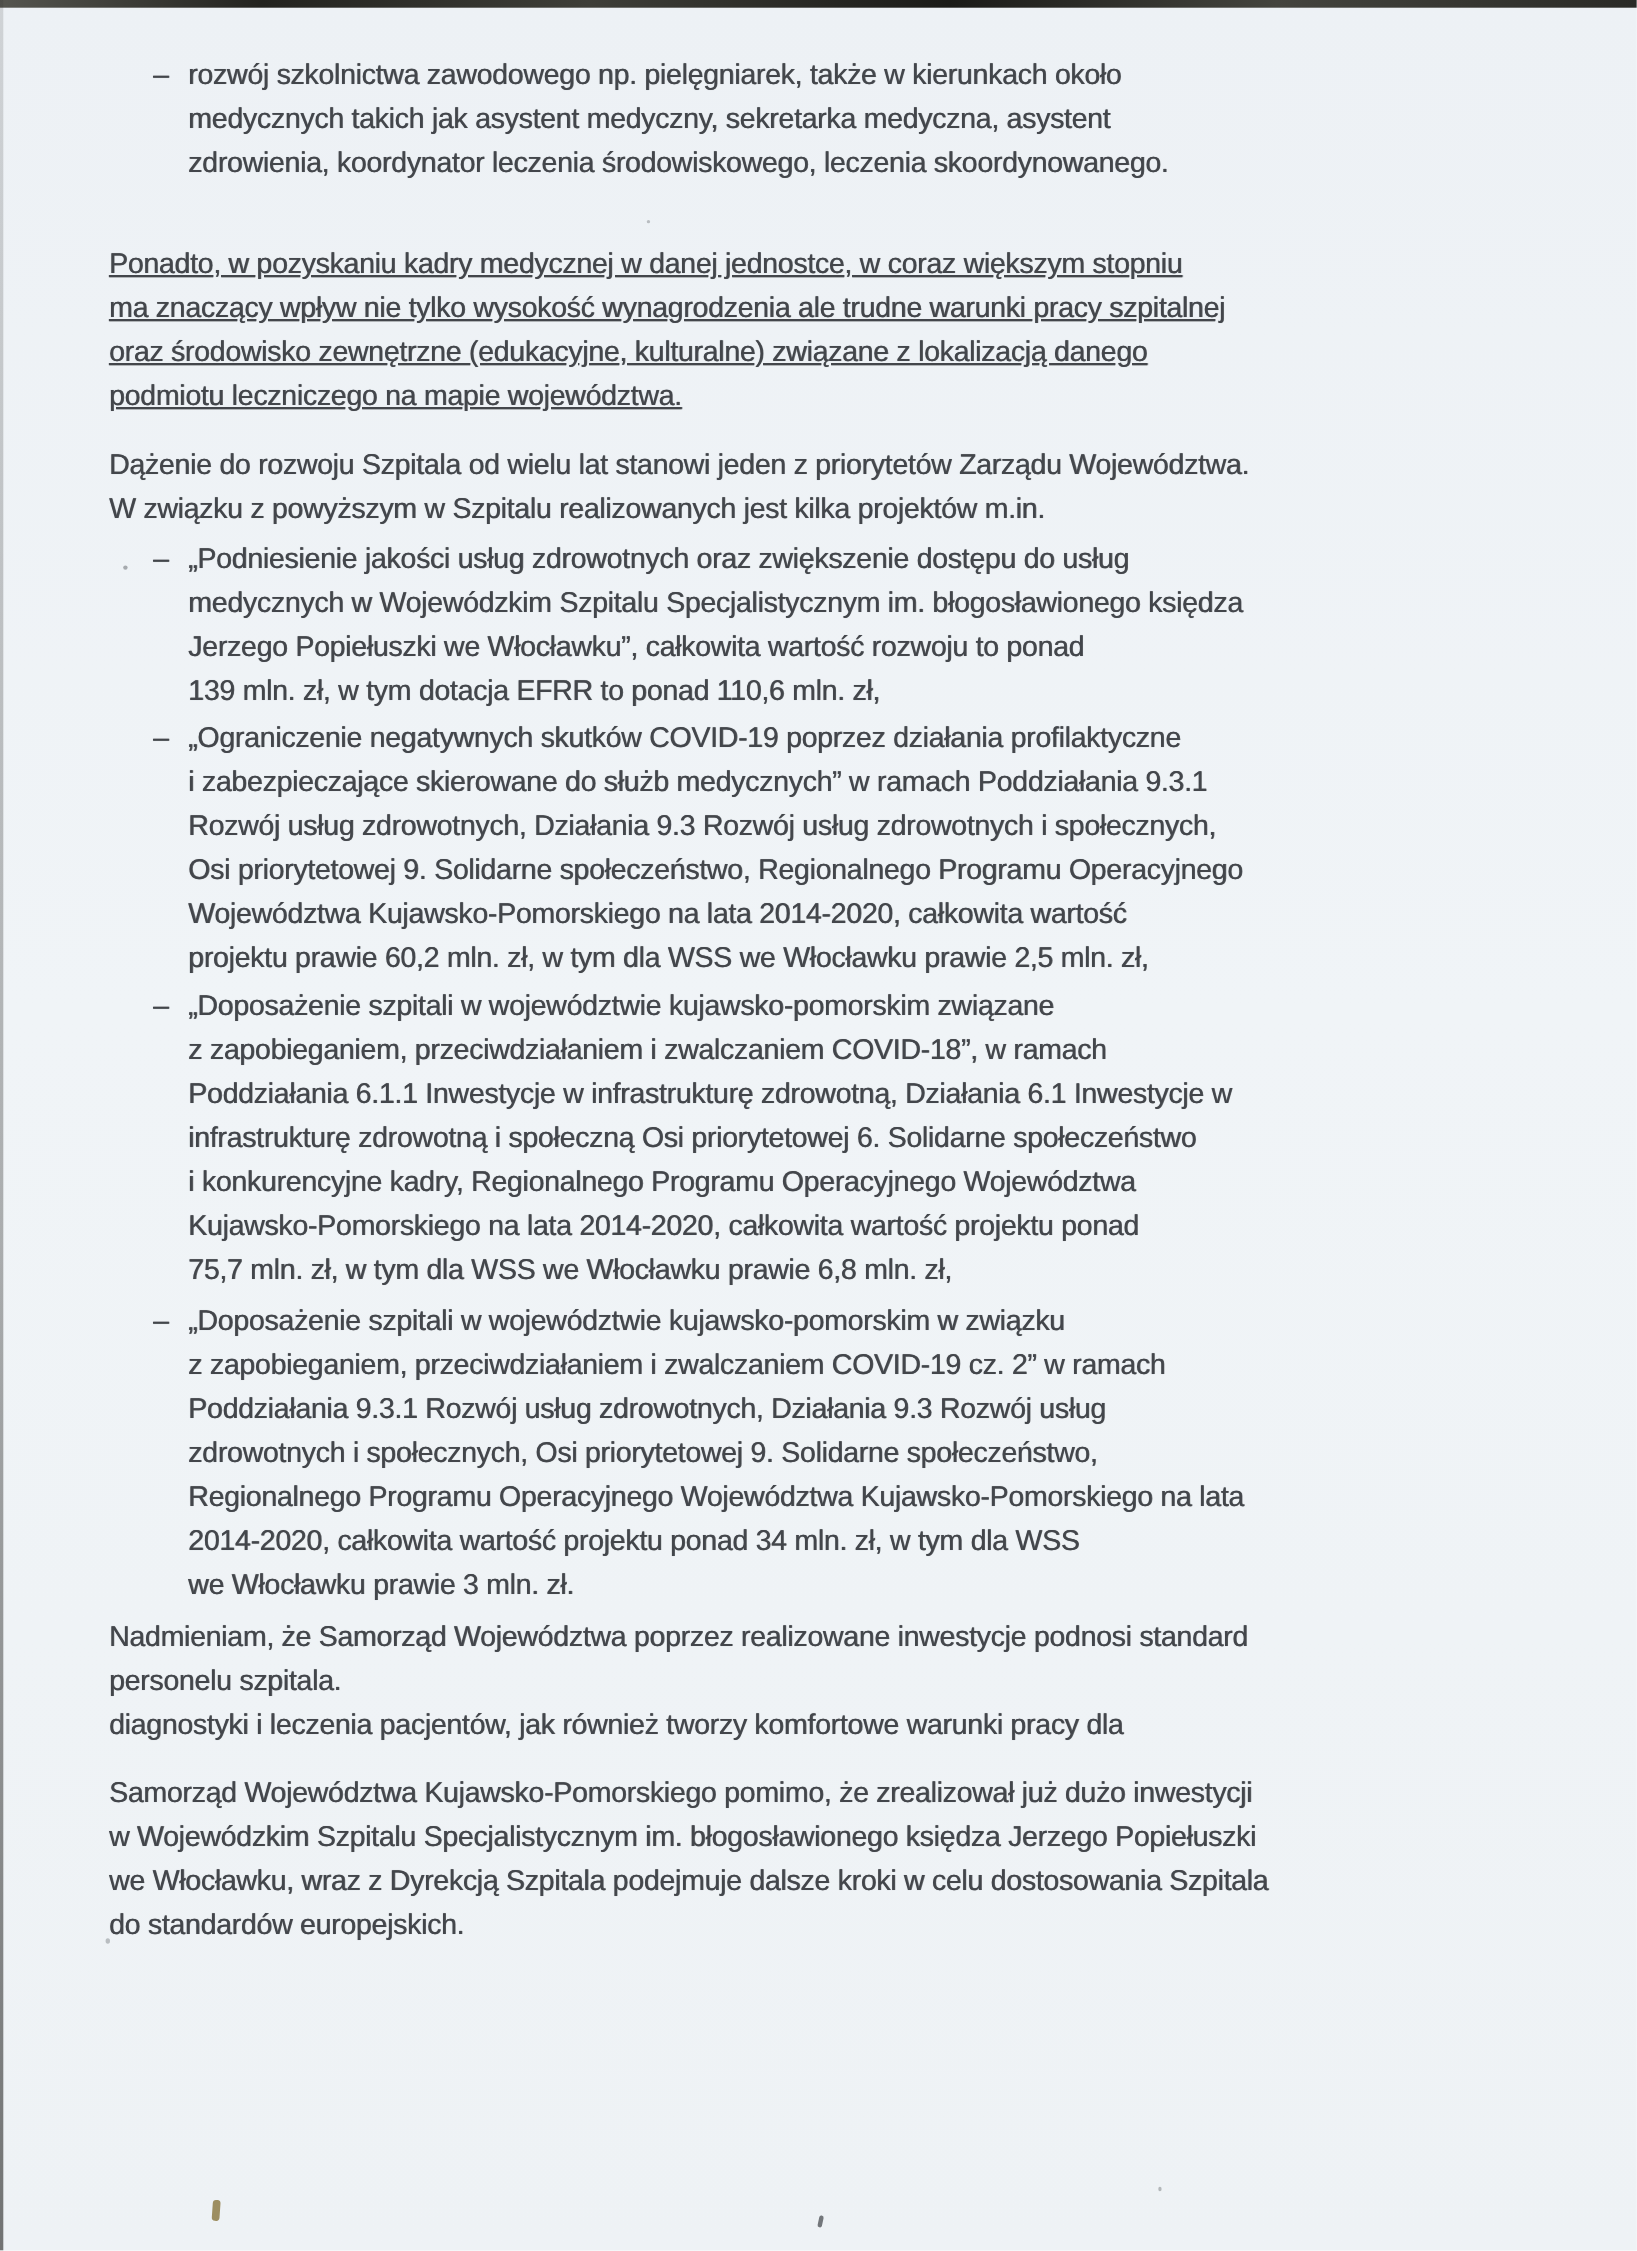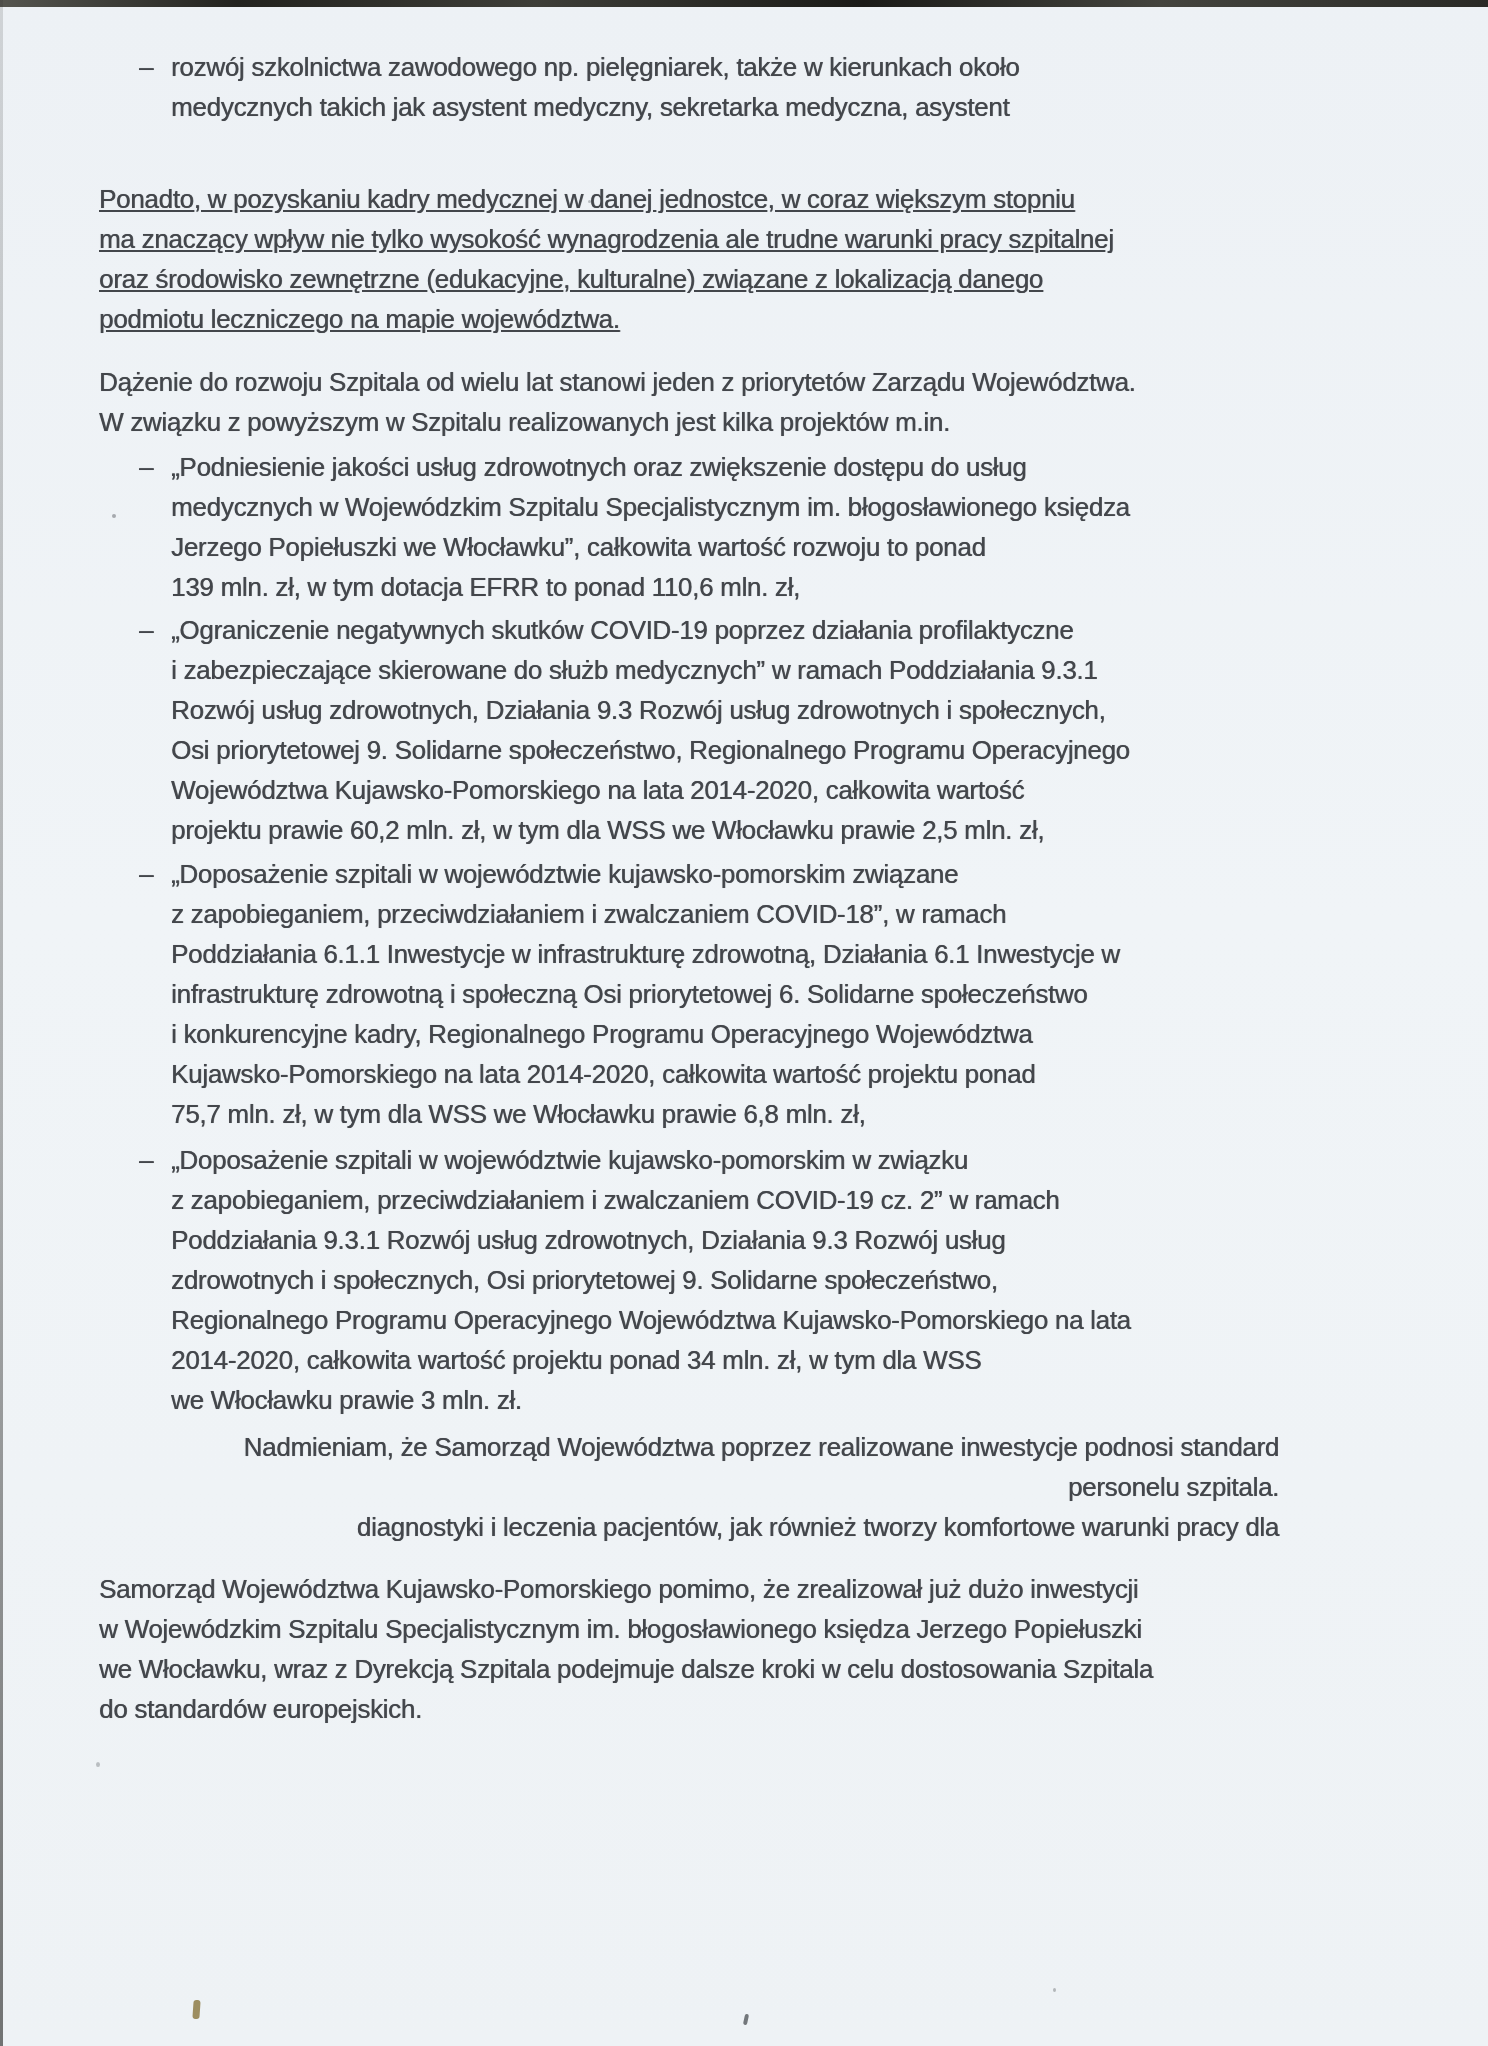--- a/index.html
+++ b/index.html
@@ -38,34 +38,35 @@
   .block.bullet{padding-left:72px;}
   .block .marker{position:absolute;left:40px;top:0;}
   .line{white-space:pre;}
   #doc-content > :nth-child(1){margin-top:0;}
   #doc-content > :nth-child(2){margin-top:52px;text-decoration:underline;}
   #doc-content > :nth-child(3){margin-top:23px;}
   #doc-content > :nth-child(4){margin-top:5px;}
   #doc-content > :nth-child(5){margin-top:3px;}
   #doc-content > :nth-child(6){margin-top:4px;}
   #doc-content > :nth-child(7){margin-top:6px;}
-  #doc-content > :nth-child(8){margin-top:7px;text-align:right;}
+  #doc-content > :nth-child(8){margin-top:7px;}
   #doc-content > :nth-child(9){margin-top:22px;}
 </style>
 </head>
 <body>
 
 <div class="page">
   <div class="art-top"></div>
   <div class="art-left"></div>
   <div id="doc-content">
       <div class="block bullet">
         <span class="marker">–</span>
         <div class="line">rozwój szkolnictwa zawodowego np. pielęgniarek, także w kierunkach około</div>
         <div class="line">medycznych takich jak asystent medyczny, sekretarka medyczna, asystent</div>
+        <div class="line">zdrowienia, koordynator leczenia środowiskowego, leczenia skoordynowanego.</div>
       </div>
       <div class="block paragraph">
         <div class="line">Ponadto, w pozyskaniu kadry medycznej w danej jednostce, w coraz większym stopniu</div>
         <div class="line">ma znaczący wpływ nie tylko wysokość wynagrodzenia ale trudne warunki pracy szpitalnej</div>
         <div class="line">oraz środowisko zewnętrzne (edukacyjne, kulturalne) związane z lokalizacją danego</div>
         <div class="line">podmiotu leczniczego na mapie województwa.</div>
       </div>
       <div class="block paragraph">
         <div class="line">Dążenie do rozwoju Szpitala od wielu lat stanowi jeden z priorytetów Zarządu Województwa.</div>
         <div class="line">W związku z powyższym w Szpitalu realizowanych jest kilka projektów m.in.</div>

